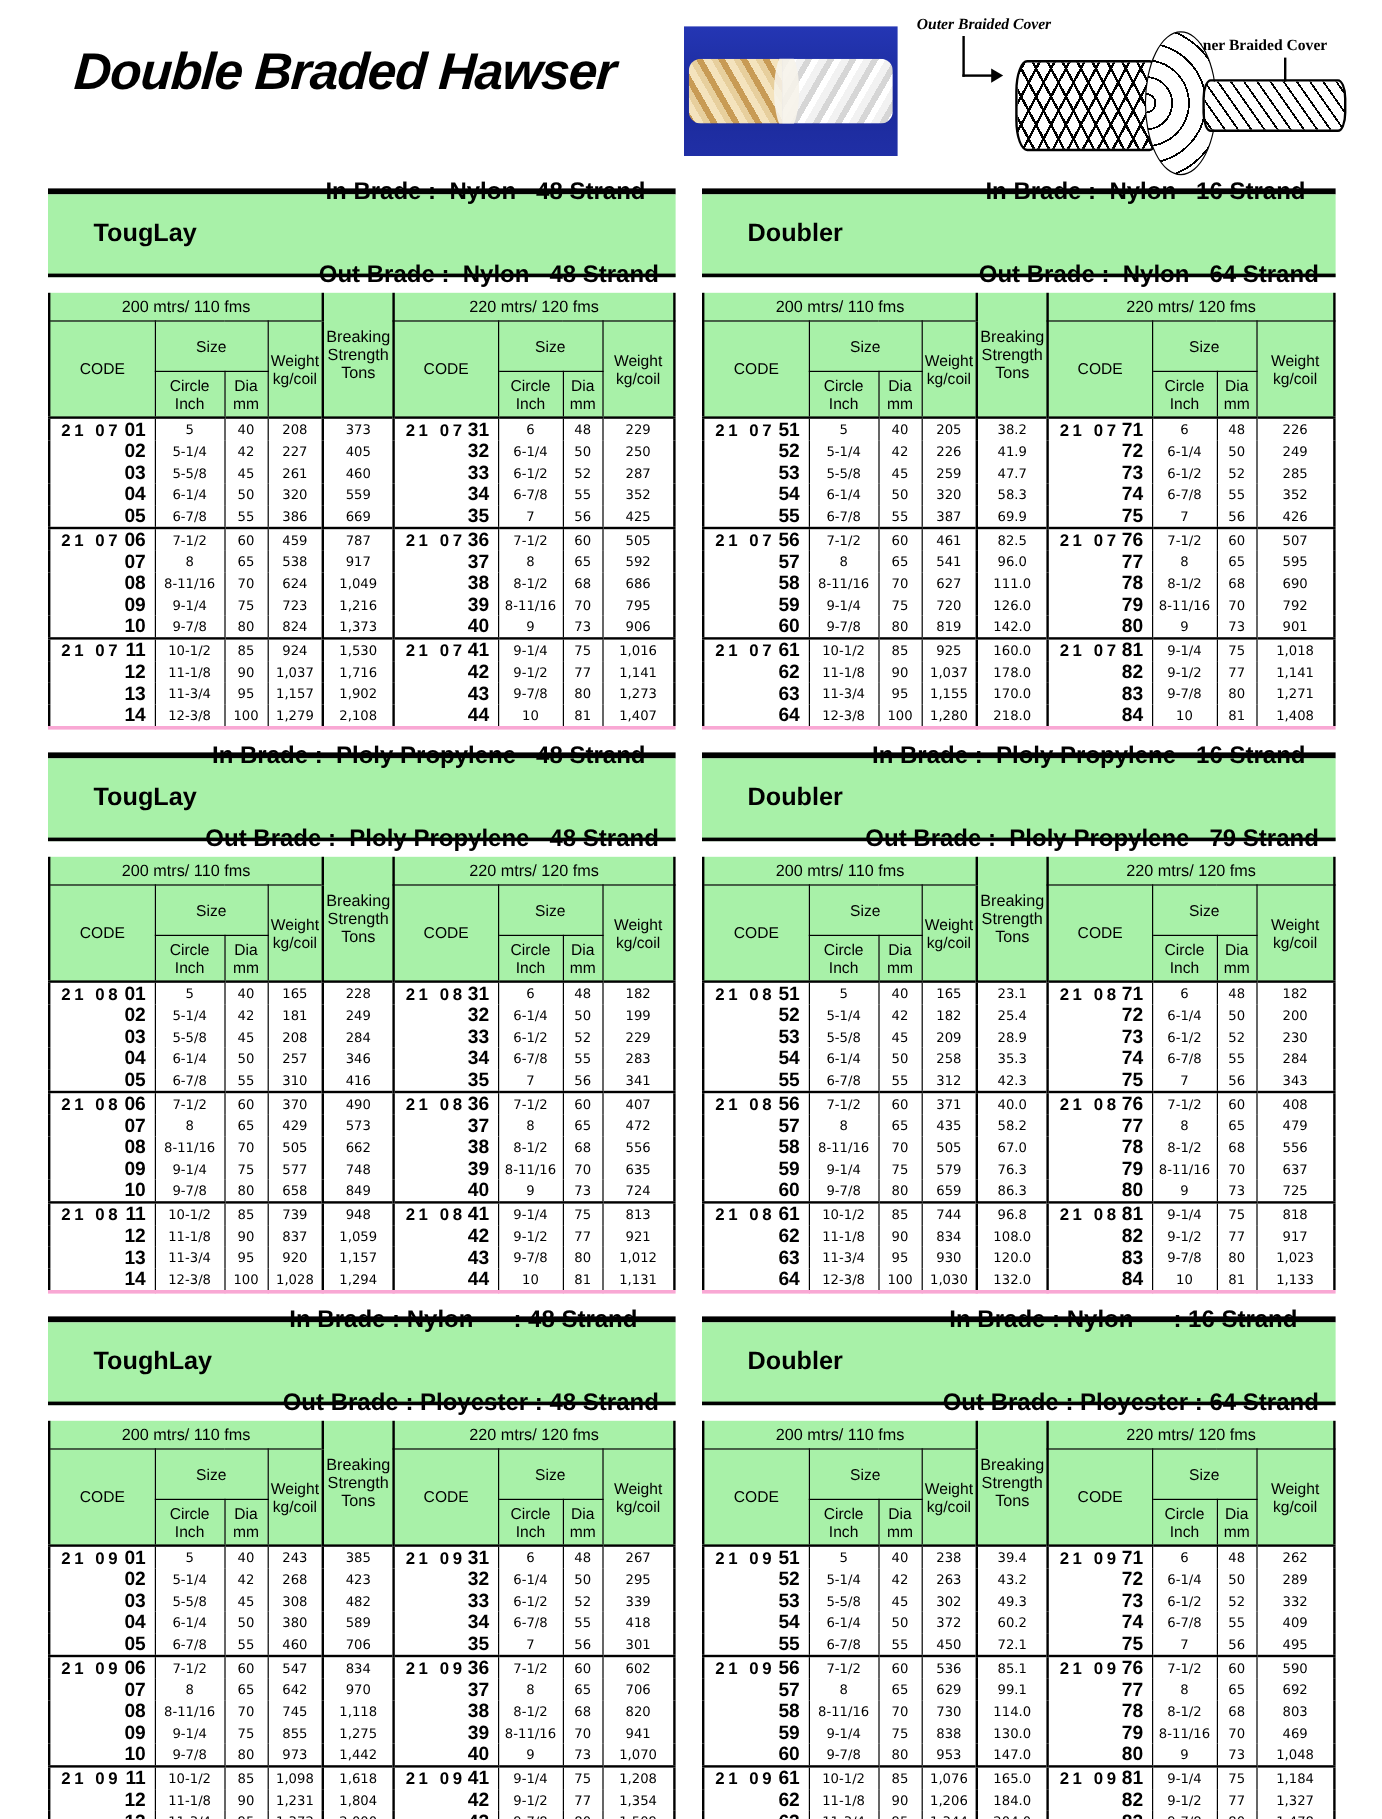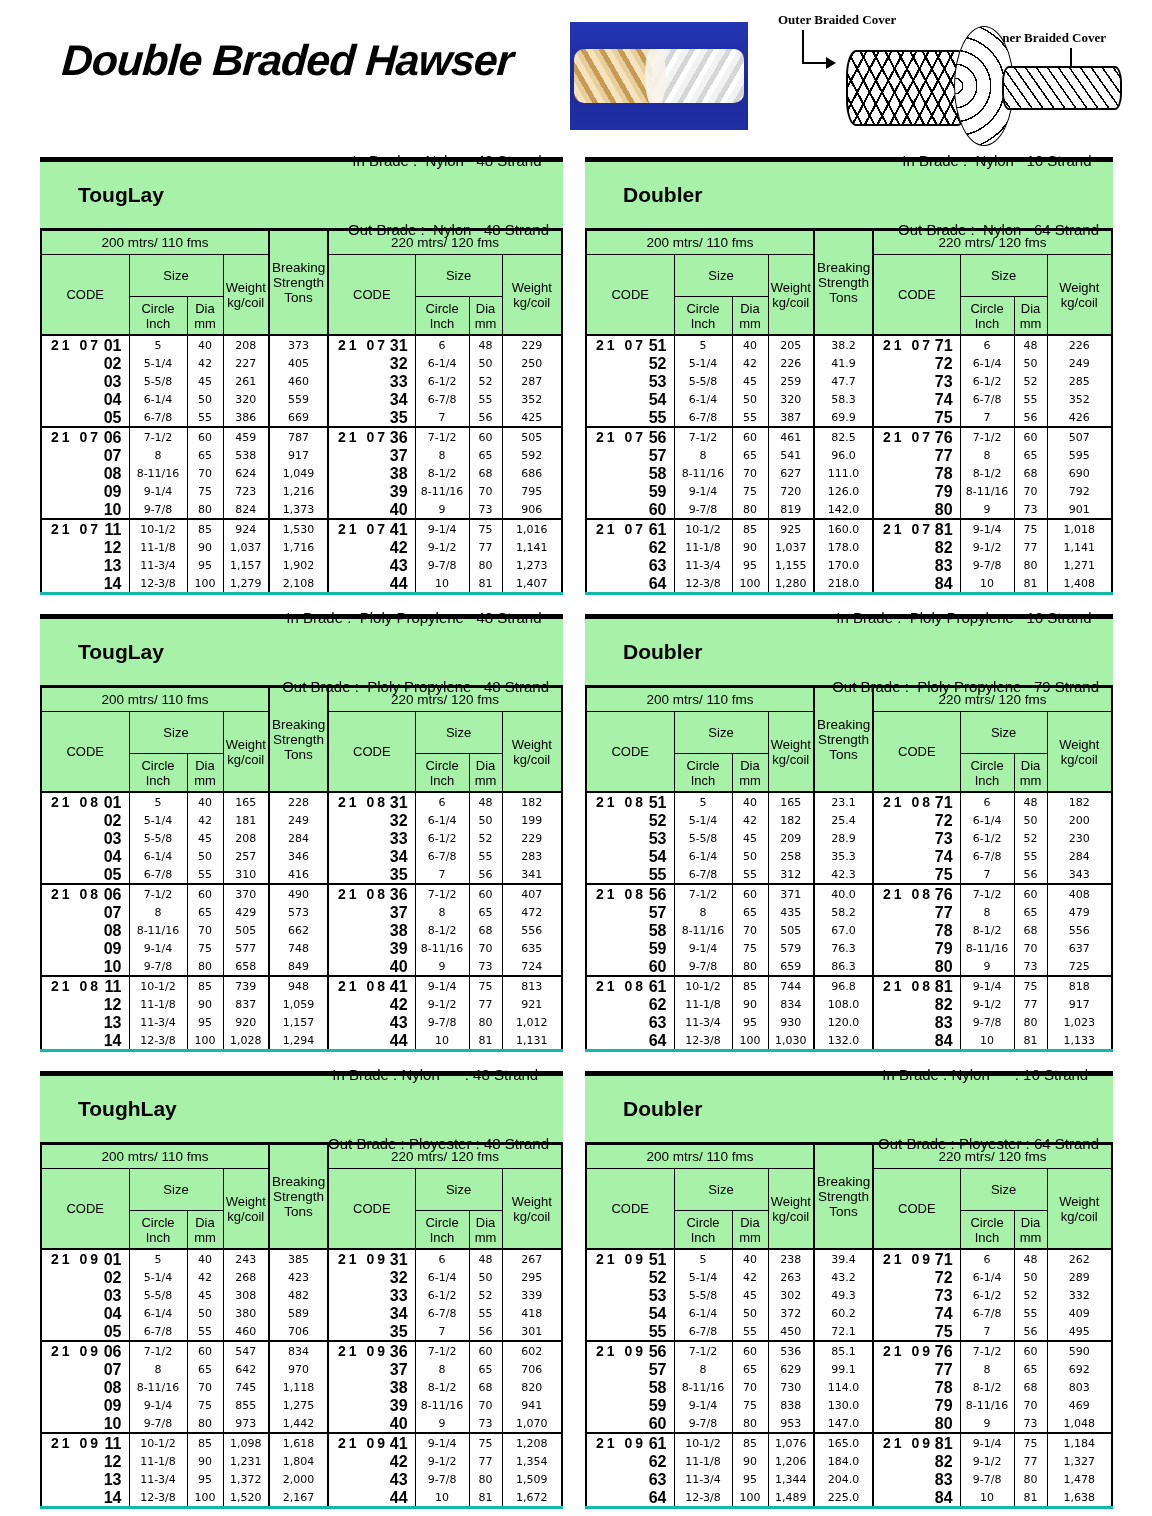--- a/index.html
+++ b/index.html
@@ -14,21 +14,21 @@
   .rope-band{position:absolute;left:4px;right:4px;top:27px;height:54px;border-radius:10px;overflow:hidden;}
   .rope-left{position:absolute;left:0;top:0;bottom:0;width:46%;
              background:repeating-linear-gradient(60deg,#c89b55 0 5px,#f4e3bd 5px 11px,#e7cf9d 11px 16px);}
   .rope-right{position:absolute;right:0;top:0;bottom:0;width:54%;
               background:repeating-linear-gradient(-60deg,#ffffff 0 5px,#d6d6d6 5px 10px,#f2f2f2 10px 16px);}
   .rope-gap{position:absolute;left:42%;top:-6px;bottom:-6px;width:12%;background:#f6f3ea;
             border-radius:50%;opacity:.9;}
 
   .diagram{position:absolute;left:758px;top:8px;width:386px;height:138px;}
   .dlabel{position:absolute;font-family:"Liberation Serif",serif;font-weight:bold;font-size:13px;white-space:nowrap;}
-  .dlabel.outer{left:20px;top:4px;}
+  .dlabel.outer{left:6px;top:4px;font-style:italic;}
   .dlabel.inner{left:232px;top:22px;}
   .elbow{position:absolute;width:26px;height:32px;border-left:2px solid #000;border-bottom:2px solid #000;}
   .elbow.outer{left:44px;top:22px;}
   .elbow.outer:after{content:"";position:absolute;right:-12px;bottom:-7px;border:6px solid transparent;border-left:10px solid #000;}
   .elbow.inner{left:286px;top:40px;border-left:none;border-right:2px solid #000;}
   .elbow.inner:after{content:"";position:absolute;left:-12px;bottom:-7px;border:6px solid transparent;border-right:10px solid #000;}
   .braid-outer{position:absolute;left:88px;top:42px;width:118px;height:72px;border:2px solid #000;border-radius:10px/26px;
      background:repeating-linear-gradient(62deg,#000 0 2px,transparent 2px 11px),
                 repeating-linear-gradient(-62deg,#000 0 2px,transparent 2px 11px),#fff;}
   .braid-flare{position:absolute;left:196px;top:18px;width:58px;height:118px;border-radius:50%;
@@ -41,24 +41,24 @@
   .watermark{position:absolute;left:346px;top:756px;z-index:5;pointer-events:none;
      font-family:"DejaVu Serif",serif;font-weight:bold;font-size:52px;letter-spacing:1px;
      color:rgba(247,180,188,0.34);-webkit-text-stroke:2px rgba(228,138,150,0.75);}
 
   
   .tables-wrap{position:absolute;left:40px;top:157px;width:1073px;display:grid;
                grid-template-columns:523px 528px;column-gap:22px;row-gap:19px;}
   .tblock{border-top:5px solid #000;}
   .tbar{background:#a8f1a8;height:66px;border-bottom:3px solid #000;display:flex;align-items:center;}
   .tname{font-size:21px;font-weight:bold;padding-left:38px;}
-  .specs{margin-left:auto;padding-right:14px;font-size:15px;font-weight:normal;line-height:23px;
+  .specs{margin-left:auto;padding-right:14px;font-size:20px;font-weight:bold;line-height:23px;
          white-space:pre;text-align:left;}
   .dtable{width:100%;border-collapse:collapse;table-layout:fixed;
-          border:2px solid #000;border-top:none;border-bottom:3px solid #14b8a6;}
+          border:2px solid #000;border-top:none;border-bottom:3px solid #f9a8d4;margin-top:13px;}
   .dtable th{background:#a8f1a8;font-weight:normal;font-size:13px;line-height:15px;
              text-align:center;vertical-align:middle;padding:1px 0;}
   tr.hA th{height:21px;border-bottom:1px solid #000;font-size:13.5px;}
   tr.hA th.bshead{border-bottom:none;}
   tr.hB th{height:39px;}
   tr.hC th{height:35px;}
   .bR1{border-right:1px solid #000;}
   .bR2{border-right:2px solid #000;}
   .bB1{border-bottom:1px solid #000;}
   .dtable tbody td{height:18px;padding:0;font-size:11px;line-height:17px;text-align:center;

